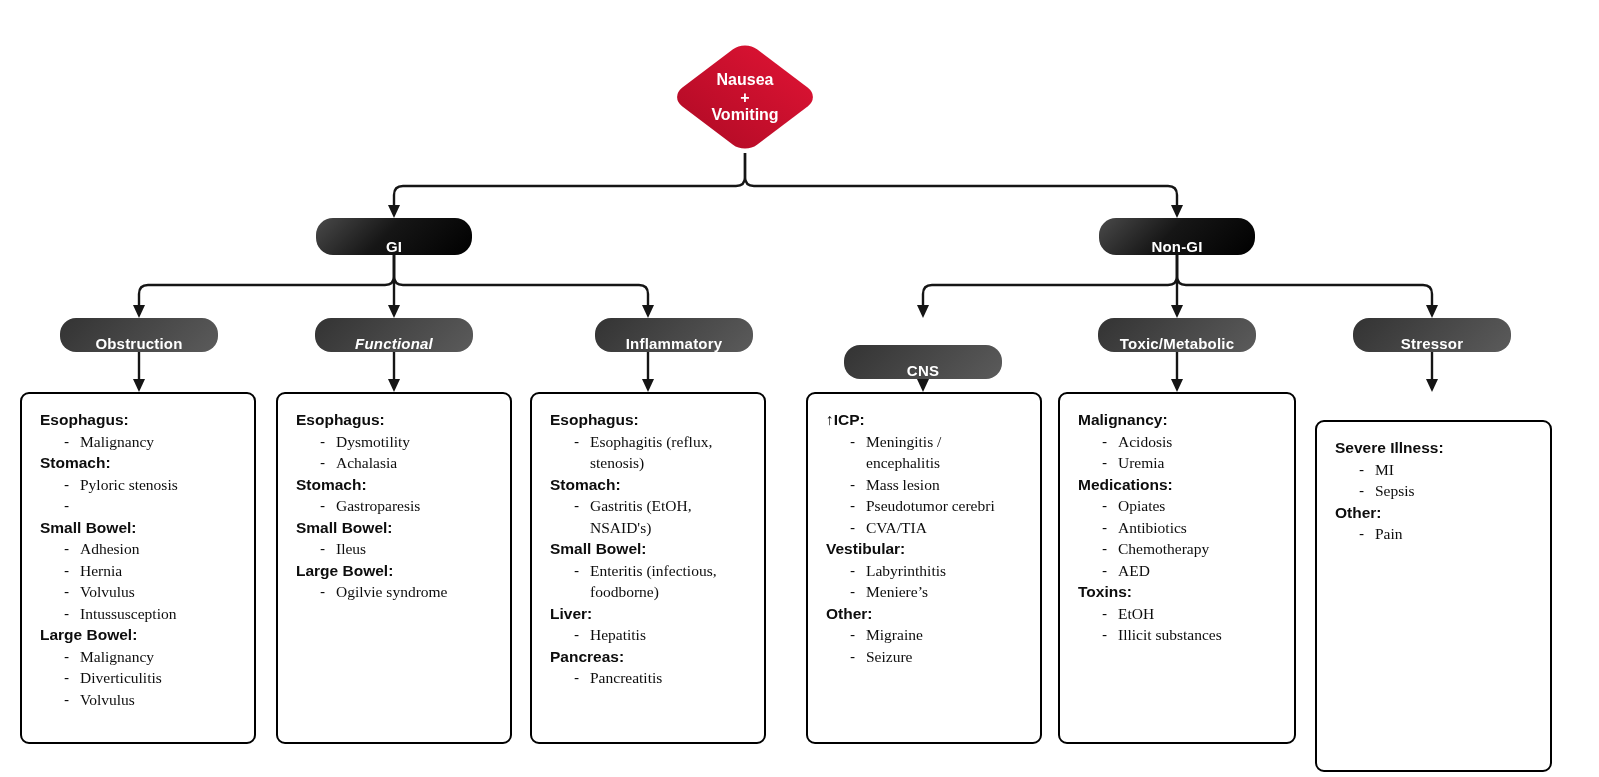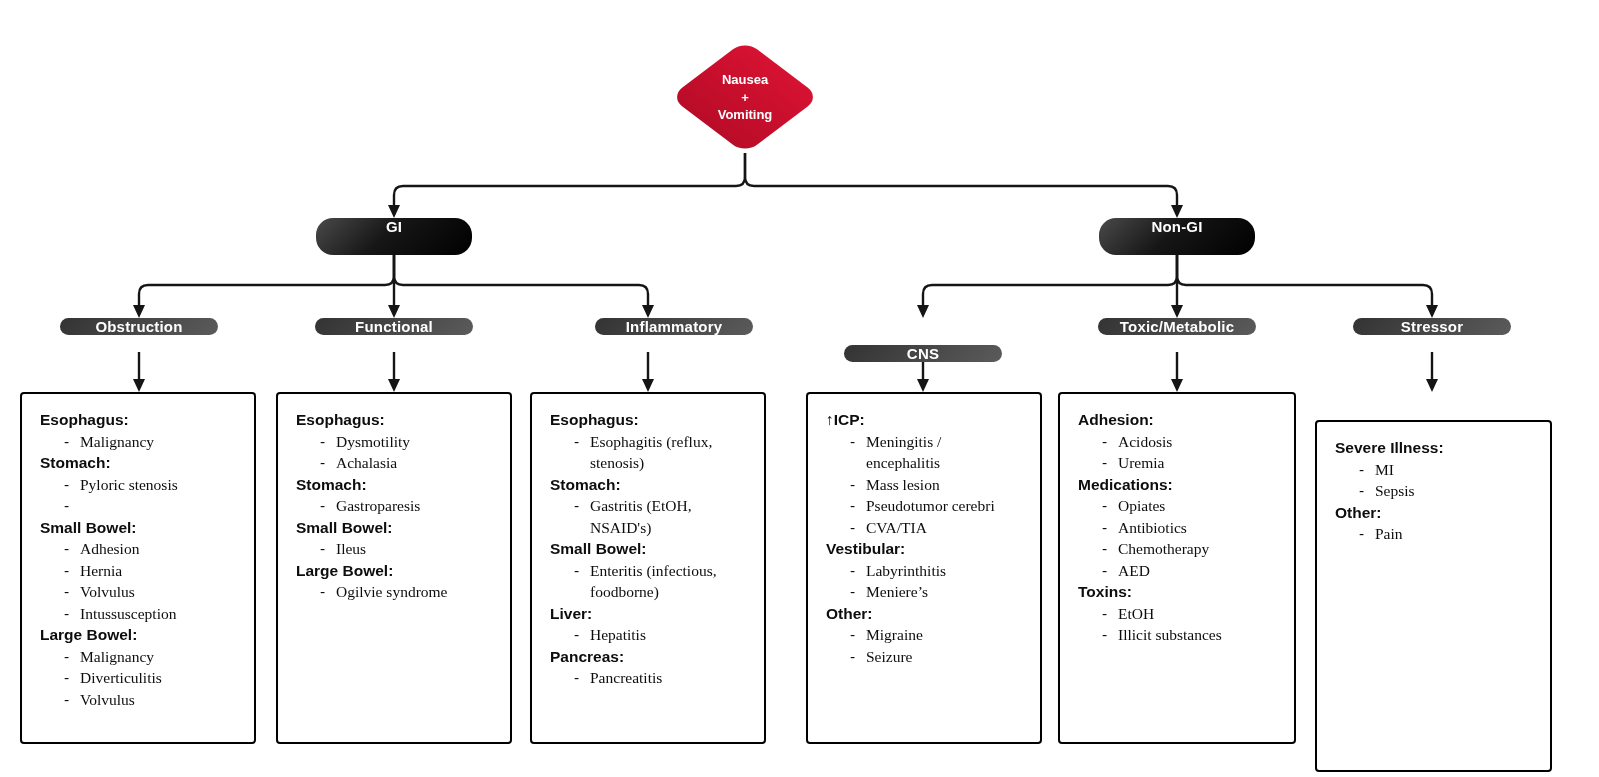--- a/index.html
+++ b/index.html
@@ -1,34 +1,34 @@
 <!DOCTYPE html>
 <html><head>
 <meta charset="utf-8">
 <style>
   html,body{margin:0;padding:0;background:#fff;}
   .canvas{position:relative;width:1599px;height:777px;background:#ffffff;
           font-family:"Liberation Sans",sans-serif;overflow:hidden;}
   svg.wires{position:absolute;left:0;top:0;}
-  .pill{position:absolute;display:flex;align-items:flex-start;justify-content:center;
+  .pill{position:absolute;display:flex;align-items:flex-end;justify-content:center;
         color:#fff;font-weight:700;font-size:15px;letter-spacing:.2px;}
   .branch-pill{width:156px;height:37px;border-radius:17px;
         background:linear-gradient(135deg,#4a4a4a 0%,#161616 45%,#000 100%);}
-  .cat-pill{width:158px;height:17px;border-radius:16px;
+  .cat-pill{width:158px;height:34px;border-radius:16px;
         background:linear-gradient(135deg,#333333 0%,#595959 95%);}
   .dbox{position:absolute;top:392px;height:352px;background:#fff;
-        border:2px solid #000;border-radius:4px;box-sizing:border-box;
+        border:2px solid #000;border-radius:9px;box-sizing:border-box;
         padding:15px 14px 0 18px;font-size:15.5px;line-height:21.5px;color:#0d0d0d;}
   .dbox.narrow{padding-right:36px;}
   .sec-title{font-weight:700;}
   .item{display:flex;padding-left:24px;}
   .dash{flex:0 0 16px;}
   .txt{flex:1 1 auto;font-family:Liberation Serif, serif;}
   .diamond-label{position:absolute;left:670px;top:71px;width:150px;text-align:center;
-        color:#fff;font-weight:700;font-size:13px;line-height:17.5px;}
+        color:#fff;font-weight:700;font-size:16px;line-height:17.5px;}
   .diamond-label span{display:block;}
 </style>
 </head>
 <body>
 
 <div class="canvas">
   <svg class="wires" id="wires" width="1599" height="777" viewBox="0 0 1599 777">
       <defs>
         <linearGradient id="redg" x1="0" y1="0" x2="0" y2="1">
           <stop offset="0" stop-color="#d61231"></stop>
@@ -115,21 +115,21 @@
         </div>
         <div class="item">
           <div class="dash">-</div>
           <div class="txt">Diverticulitis</div>
         </div>
         <div class="item">
           <div class="dash">-</div>
           <div class="txt">Volvulus</div>
         </div>
       </div>
-      <div class="pill cat-pill" style="left: 315px; top: 318px;">
+      <div class="pill cat-pill" style="left: 315px; top: 318px; font-style: italic;">
         <div class="">Functional</div>
       </div>
       <div class="dbox" style="left: 276px; width: 236px;">
         <div class="sec-title">Esophagus:</div>
         <div class="item">
           <div class="dash">-</div>
           <div class="txt">Dysmotility</div>
         </div>
         <div class="item">
           <div class="dash">-</div>
@@ -221,21 +221,21 @@
         </div>
         <div class="item">
           <div class="dash">-</div>
           <div class="txt">Seizure</div>
         </div>
       </div>
       <div class="pill cat-pill" style="left: 1098px; top: 318px;">
         <div class="">Toxic/Metabolic</div>
       </div>
       <div class="dbox" style="left: 1058px; width: 238px;">
-        <div class="sec-title">Adhesion:</div>
+        <div class="sec-title">Malignancy:</div>
         <div class="item">
           <div class="dash">-</div>
           <div class="txt">Acidosis</div>
         </div>
         <div class="item">
           <div class="dash">-</div>
           <div class="txt">Uremia</div>
         </div>
         <div class="sec-title">Medications:</div>
         <div class="item">

